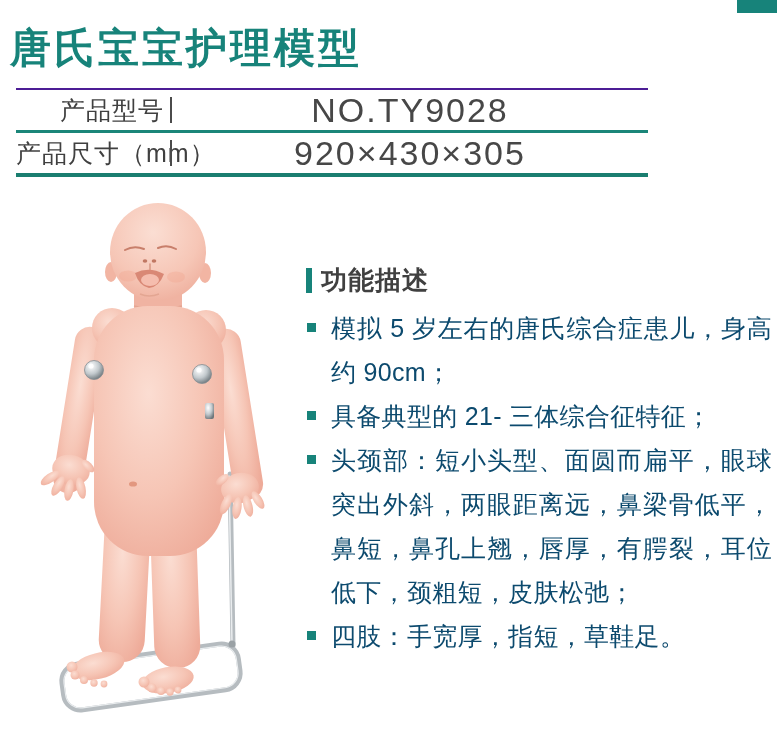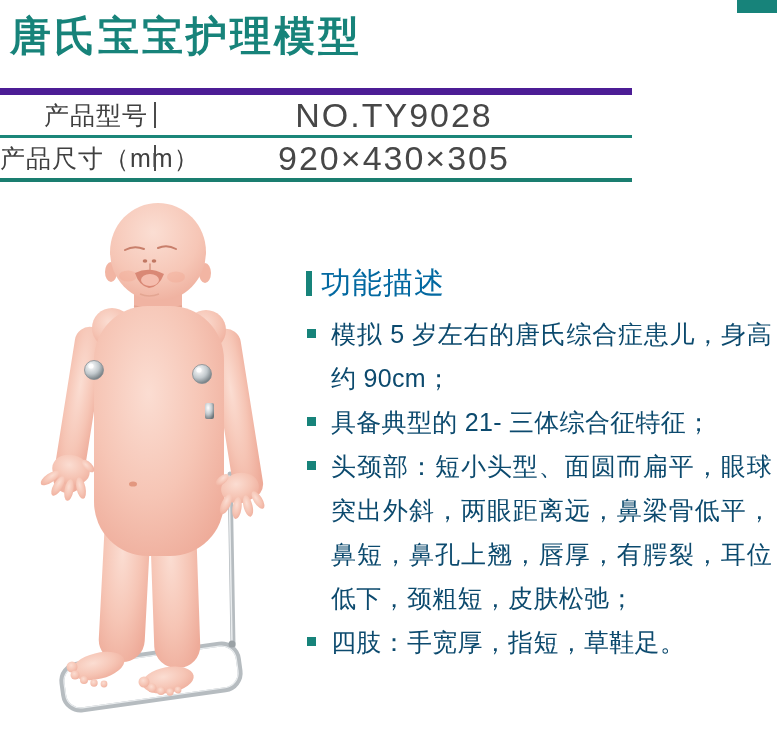--- a/index.html
+++ b/index.html
@@ -7,38 +7,38 @@
   body{
     width:780px;height:737px;position:relative;background:#ffffff;overflow:hidden;
     font-family:"Liberation Sans","DejaVu Sans",sans-serif;
     -webkit-font-smoothing:antialiased;
   }
   
   .corner-accent{position:absolute;top:0;right:3px;width:40px;height:13px;background:#17837a;}
 
   
   .page-title{
-    position:absolute;left:10px;top:12px;margin:0;
+    position:absolute;left:10px;top:24px;margin:0;
     font-size:41px;font-weight:bold;color:#17837a;letter-spacing:3px;line-height:1.2;
     white-space:nowrap;
   }
 
   
-  .spec-table{position:absolute;left:0;top:88px;width:632px;border-top:7px solid #4c1d95;border-bottom:4px solid #1a7e70;}
+  .spec-table{position:absolute;left:16px;top:88px;width:632px;border-top:2px solid #4c1d95;border-bottom:4px solid #1a7e70;}
   .spec-row{display:flex;align-items:center;height:40px;}
   .spec-row + .spec-row{border-top:3px solid #1b8679;}
   .spec-label{width:148px;text-align:right;font-size:25px;color:#404040;letter-spacing:1px;white-space:nowrap;}
   .spec-divider{width:2px;height:26px;background:#4b4b4b;margin-left:6px;flex:0 0 auto;}
   .spec-value{flex:1;text-align:center;font-size:34px;color:#474747;letter-spacing:2px;}
 
   
   .features{position:absolute;left:306px;top:263px;width:466px;}
   .features-heading{display:flex;align-items:center;margin:0 0 8px 0;}
   .heading-bar{width:6px;height:25px;background:#17837a;margin-right:9px;flex:0 0 auto;}
-  .heading-text{font-size:30px;font-weight:normal;color:#0369a1;letter-spacing:1px;}
+  .heading-text{font-size:26px;font-weight:bold;color:#404040;letter-spacing:1px;}
   .feature-list{list-style:none;margin:6px 0 0 0;padding:0;}
   .feature-item{
     position:relative;padding-left:25px;font-size:25px;line-height:44px;color:#0c4a6e;
     text-align:justify;letter-spacing:0.3px;
   }
   .bullet{position:absolute;left:1px;top:17px;width:9px;height:9px;background:#17837a;}
 
   
   .product-figure{position:absolute;left:8px;top:194px;width:300px;height:543px;}
 </style>

